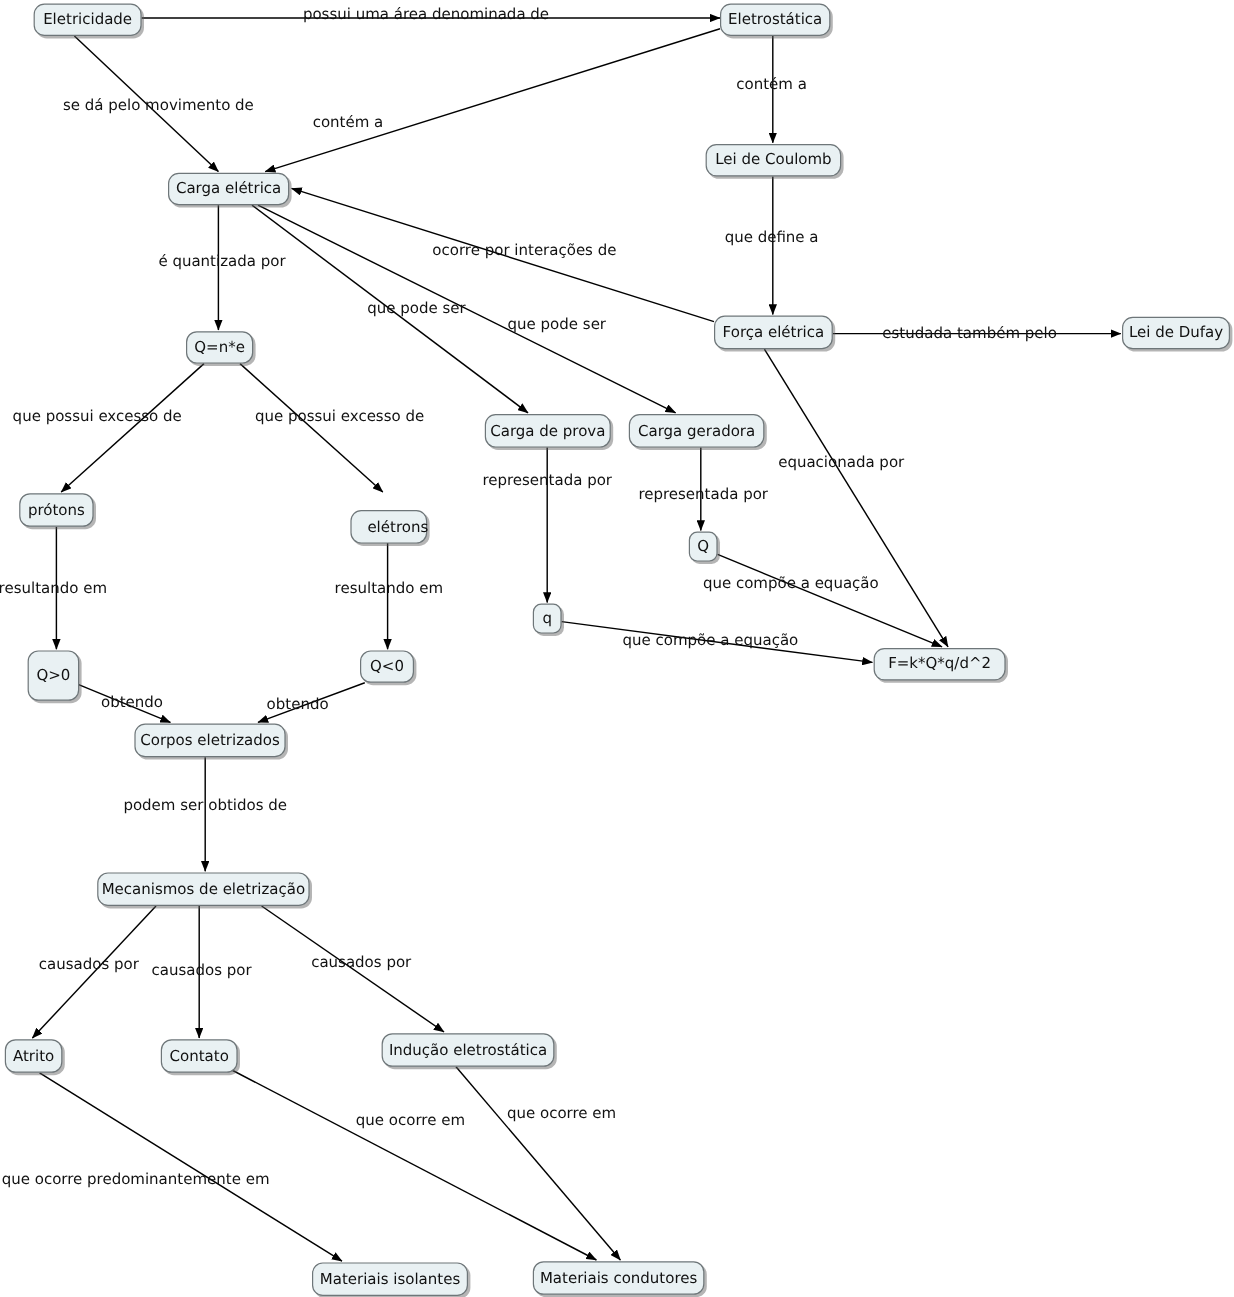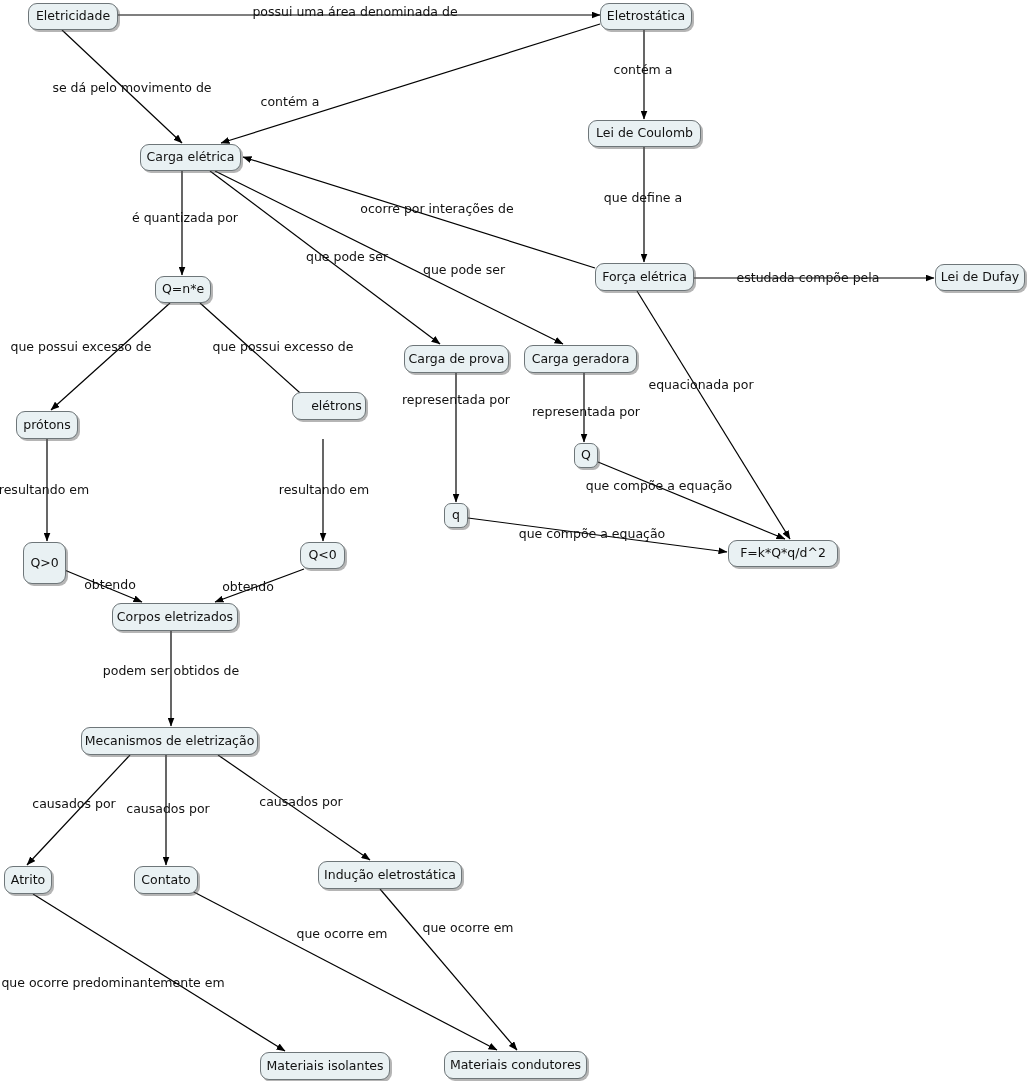--- a/index.html
+++ b/index.html
@@ -109,42 +109,42 @@
       <div class="node" style="left: 28px; top: 3px; width: 90px; height: 27px;">Eletricidade</div>
       <div class="node" style="left: 600px; top: 3px; width: 92px; height: 27px;">Eletrostática</div>
       <div class="node" style="left: 140px; top: 144px; width: 101px; height: 27px;">Carga elétrica</div>
       <div class="node" style="left: 588px; top: 120px; width: 113px; height: 27px;">Lei de Coulomb</div>
       <div class="node" style="left: 595px; top: 263px; width: 99px; height: 28px;">Força elétrica</div>
       <div class="node" style="left: 935px; top: 264px; width: 90px; height: 27px;">Lei de Dufay</div>
       <div class="node" style="left: 155px; top: 276px; width: 56px; height: 27px;">Q=n*e</div>
       <div class="node" style="left: 404px; top: 345px; width: 105px; height: 28px;">Carga de prova</div>
       <div class="node" style="left: 524px; top: 345px; width: 113px; height: 28px;">Carga geradora</div>
       <div class="node" style="left: 16px; top: 411px; width: 62px; height: 28px;">prótons</div>
-      <div class="node" style="left: 292px; top: 392px; width: 74px; height: 28px; padding-left: 24px;">elétrons</div>
+      <div class="node" style="left: 292px; top: 425px; width: 64px; height: 28px; padding-left: 24px;">elétrons</div>
       <div class="node small" style="left: 574px; top: 443px; width: 24px; height: 25px;">Q</div>
       <div class="node small" style="left: 444px; top: 503px; width: 24px; height: 25px;">q</div>
       <div class="node" style="left: 23px; top: 542px; width: 43px; height: 42px;">Q&gt;0</div>
       <div class="node" style="left: 300px; top: 542px; width: 45px; height: 27px;">Q&lt;0</div>
       <div class="node" style="left: 728px; top: 540px; width: 110px; height: 27px;">F=k*Q*q/d^2</div>
       <div class="node" style="left: 112px; top: 603px; width: 126px; height: 28px;">Corpos eletrizados</div>
       <div class="node" style="left: 81px; top: 727px; width: 177px; height: 28px;">Mecanismos de eletrização</div>
       <div class="node" style="left: 4px; top: 866px; width: 48px; height: 28px;">Atrito</div>
       <div class="node" style="left: 134px; top: 866px; width: 64px; height: 28px;">Contato</div>
       <div class="node" style="left: 318px; top: 861px; width: 144px; height: 28px;">Indução eletrostática</div>
       <div class="node" style="left: 260px; top: 1052px; width: 130px; height: 28px;">Materiais isolantes</div>
       <div class="node" style="left: 444px; top: 1051px; width: 143px; height: 28px;">Materiais condutores</div>
     </div>
   <div id="labels-group">
       <div class="edge-label" style="left: 355px; top: 12px;">possui uma área denominada de</div>
       <div class="edge-label" style="left: 132px; top: 88px;">se dá pelo movimento de</div>
       <div class="edge-label" style="left: 290px; top: 102px;">contém a</div>
       <div class="edge-label" style="left: 643px; top: 70px;">contém a</div>
       <div class="edge-label" style="left: 643px; top: 198px;">que define a</div>
       <div class="edge-label" style="left: 437px; top: 209px;">ocorre por interações de</div>
-      <div class="edge-label" style="left: 808px; top: 278px;">estudada compõe pela</div>
+      <div class="edge-label" style="left: 808px; top: 278px;">estudada também pelo</div>
       <div class="edge-label" style="left: 185px; top: 218px;">é quantizada por</div>
       <div class="edge-label" style="left: 347px; top: 257px;">que pode ser</div>
       <div class="edge-label" style="left: 464px; top: 270px;">que pode ser</div>
       <div class="edge-label" style="left: 81px; top: 347px;">que possui excesso de</div>
       <div class="edge-label" style="left: 283px; top: 347px;">que possui excesso de</div>
       <div class="edge-label" style="left: 44px; top: 490px;">resultando em</div>
       <div class="edge-label" style="left: 324px; top: 490px;">resultando em</div>
       <div class="edge-label" style="left: 110px; top: 585px;">obtendo</div>
       <div class="edge-label" style="left: 248px; top: 587px;">obtendo</div>
       <div class="edge-label" style="left: 456px; top: 400px;">representada por</div>

